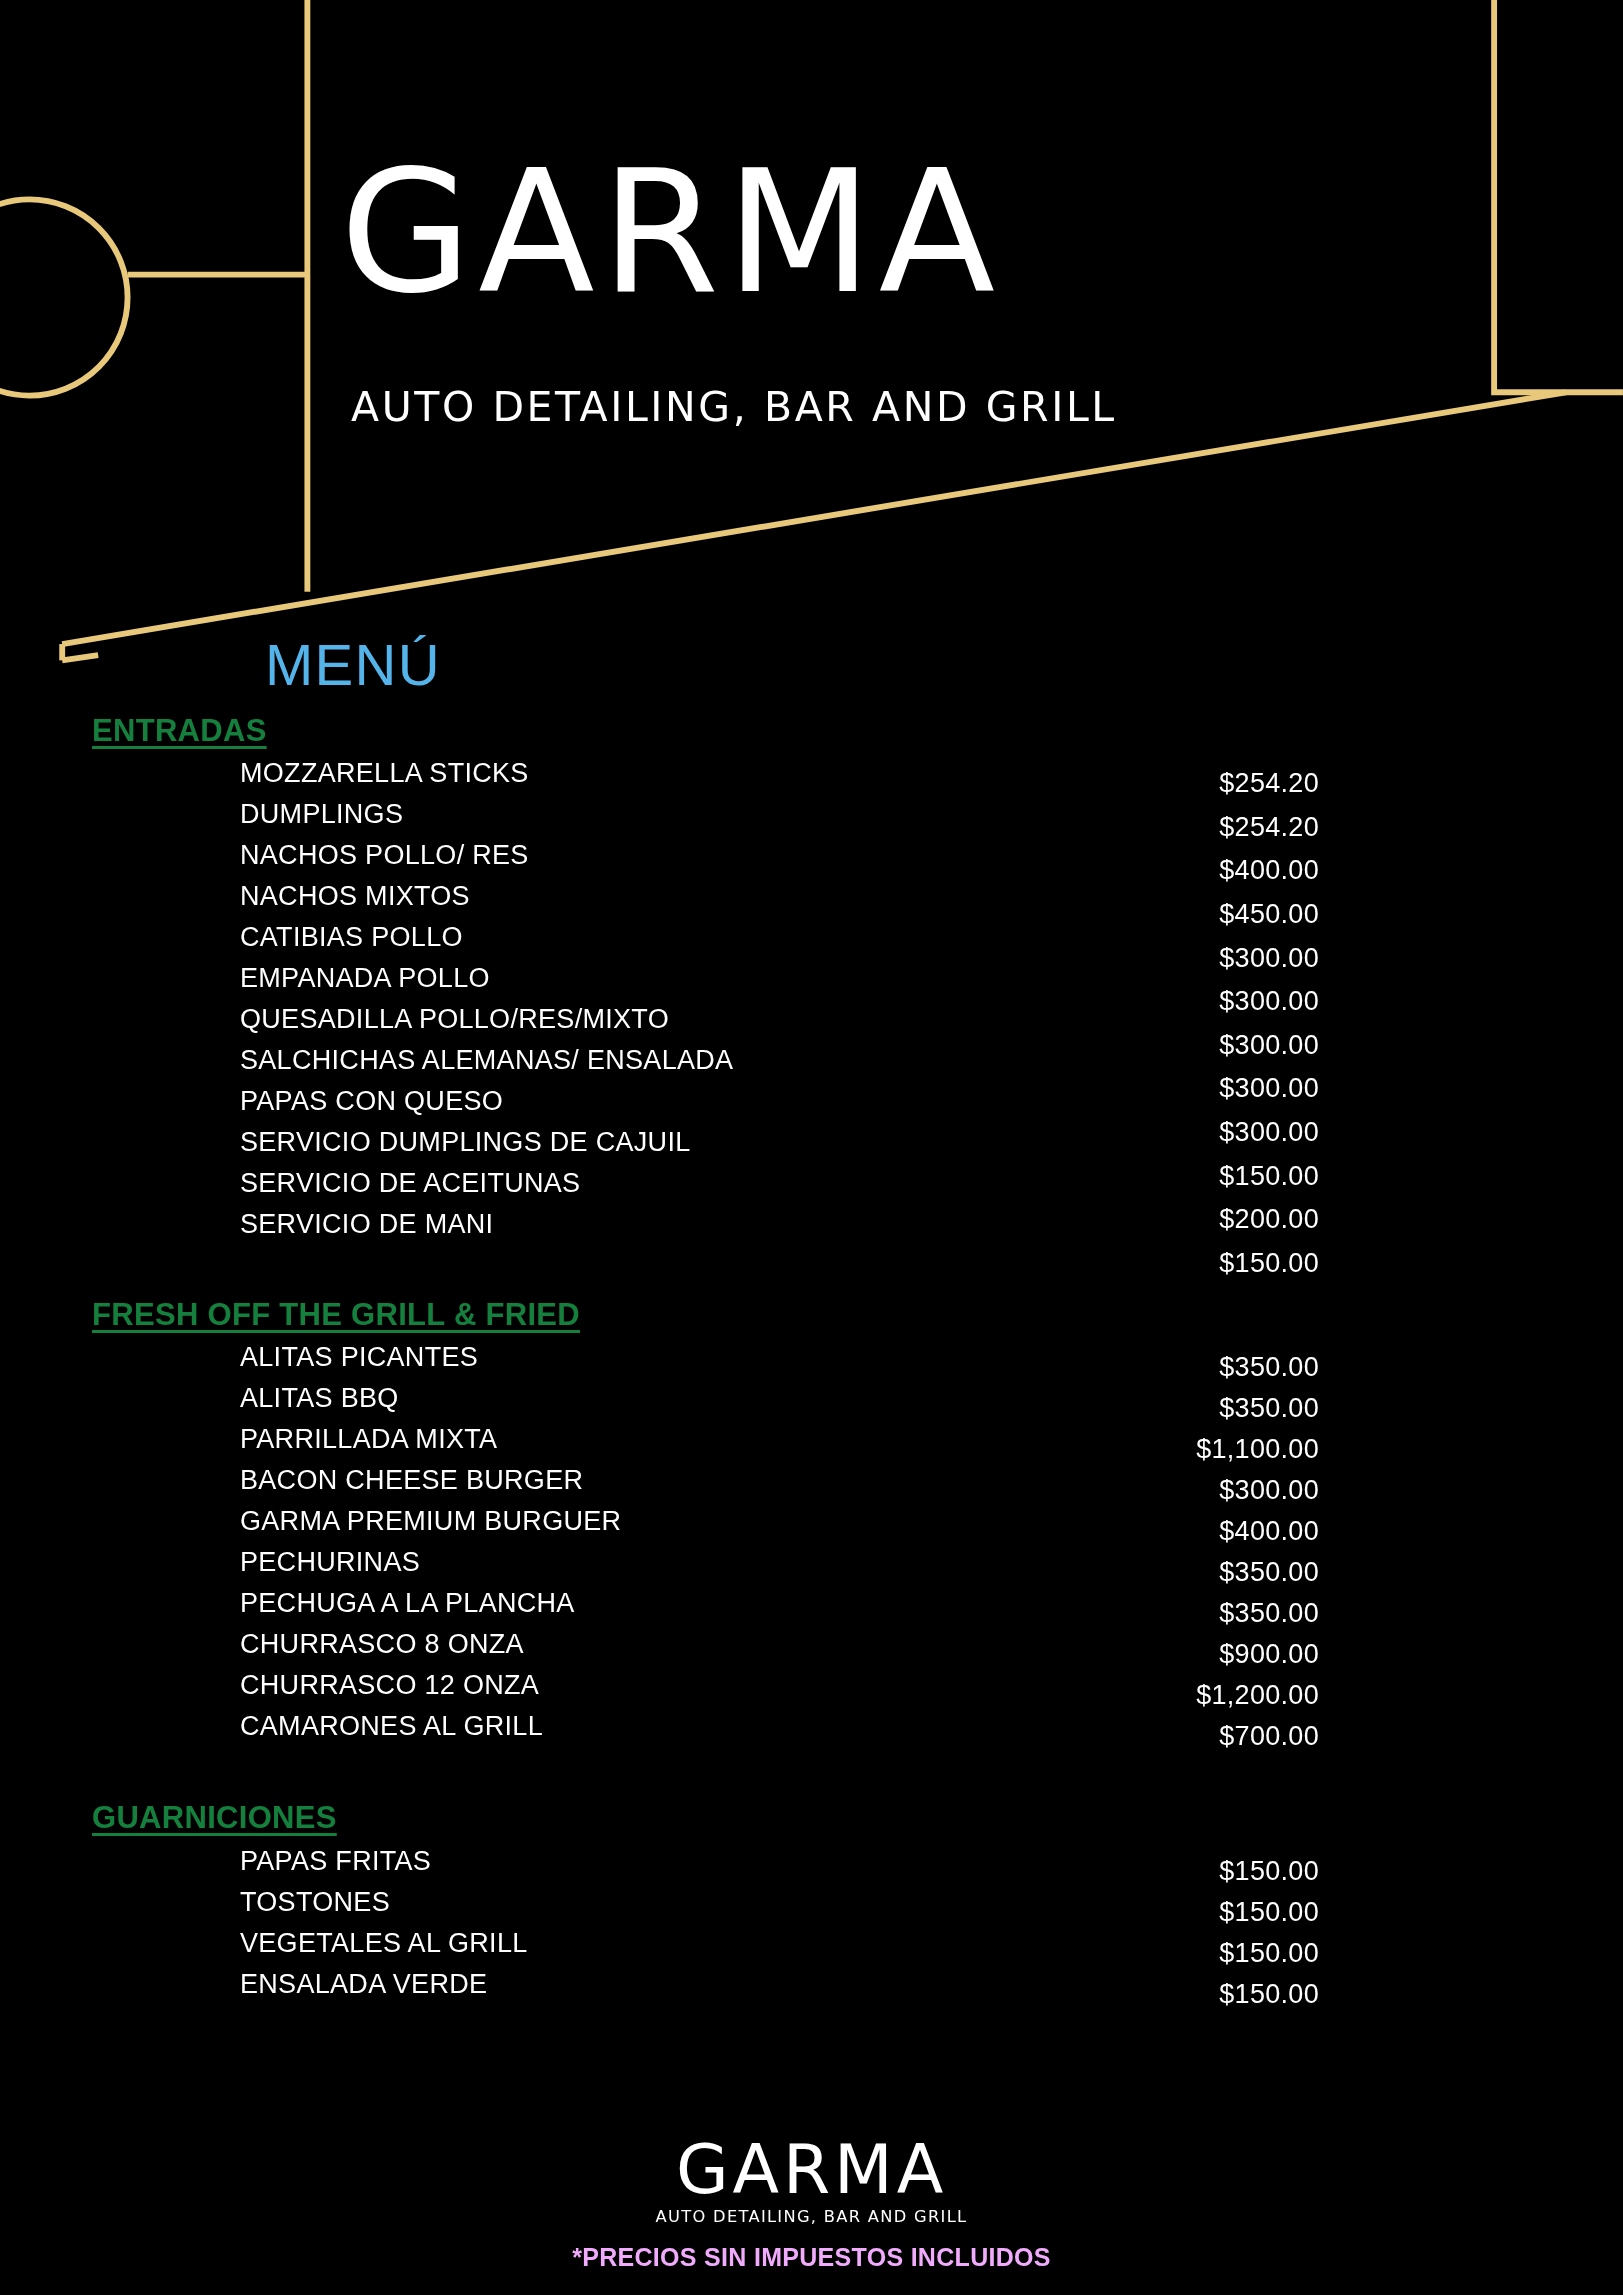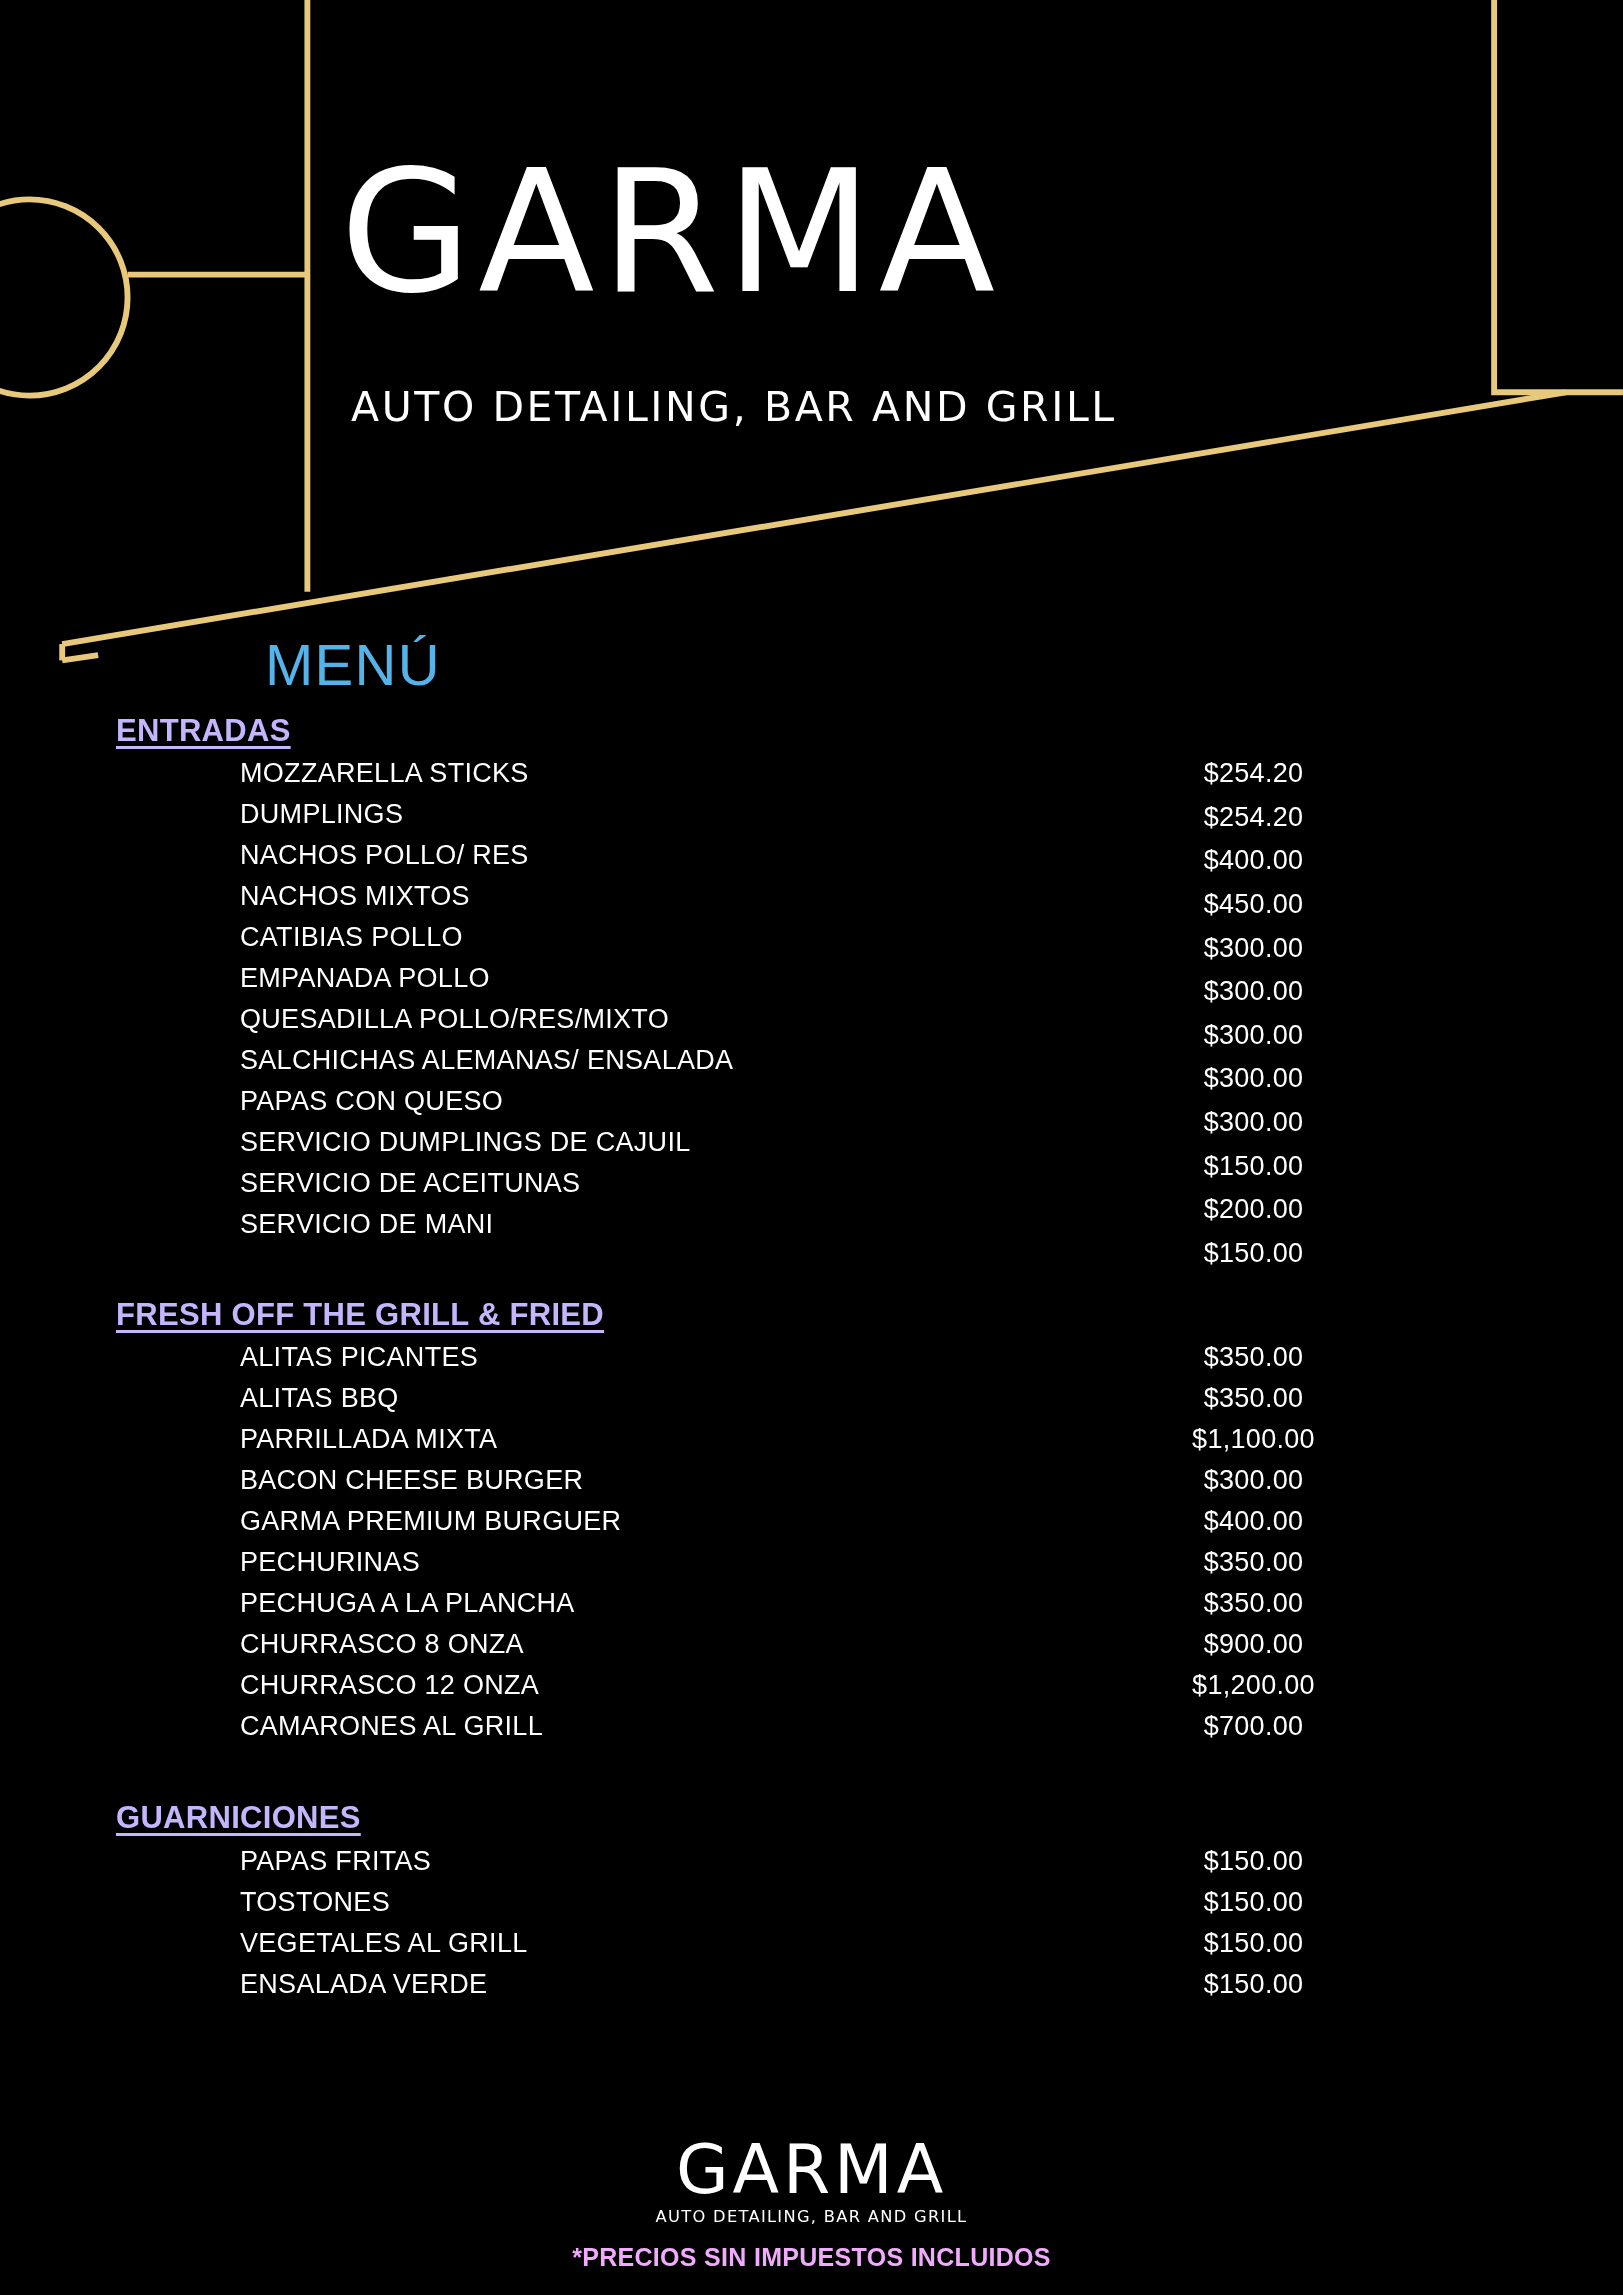--- a/index.html
+++ b/index.html
@@ -76,22 +76,22 @@
   .section {
     position: relative;
     margin-bottom: 0;
   }
   .section-heading {
     font-size: 31px;
     font-weight: bold;
     letter-spacing: 0.3px;
     text-decoration: underline;
     text-underline-offset: 4.6px;
-    color: #c4b5fd;
-    margin-left: 116px;
+    color: #15803d;
+    margin-left: 92px;
   }
   .rows {
     margin-top: 9.2px;
     padding-left: 24px;
   }
   .row {
     position: relative;
     height: 41px;
     font-size: 27px;
     letter-spacing: 0.3px;
@@ -100,22 +100,22 @@
   }
   .row .name {
     position: absolute;
     left: 216px;
     top: 0;
   }
   .row .price {
     position: absolute;
     left: 1164px;
     width: 131px;
-    text-align: center;
-    top: 0;
+    text-align: right;
+    top: 10px;
   }
 
   
   .s-entradas .row { height: 41px; }
   .s-entradas .row .price { transform: translateY(var(--pdy, 0px)); }
   .gap-2 { height: 48px; }
   .gap-3 { height: 29px; }
 
   
   .footer {

